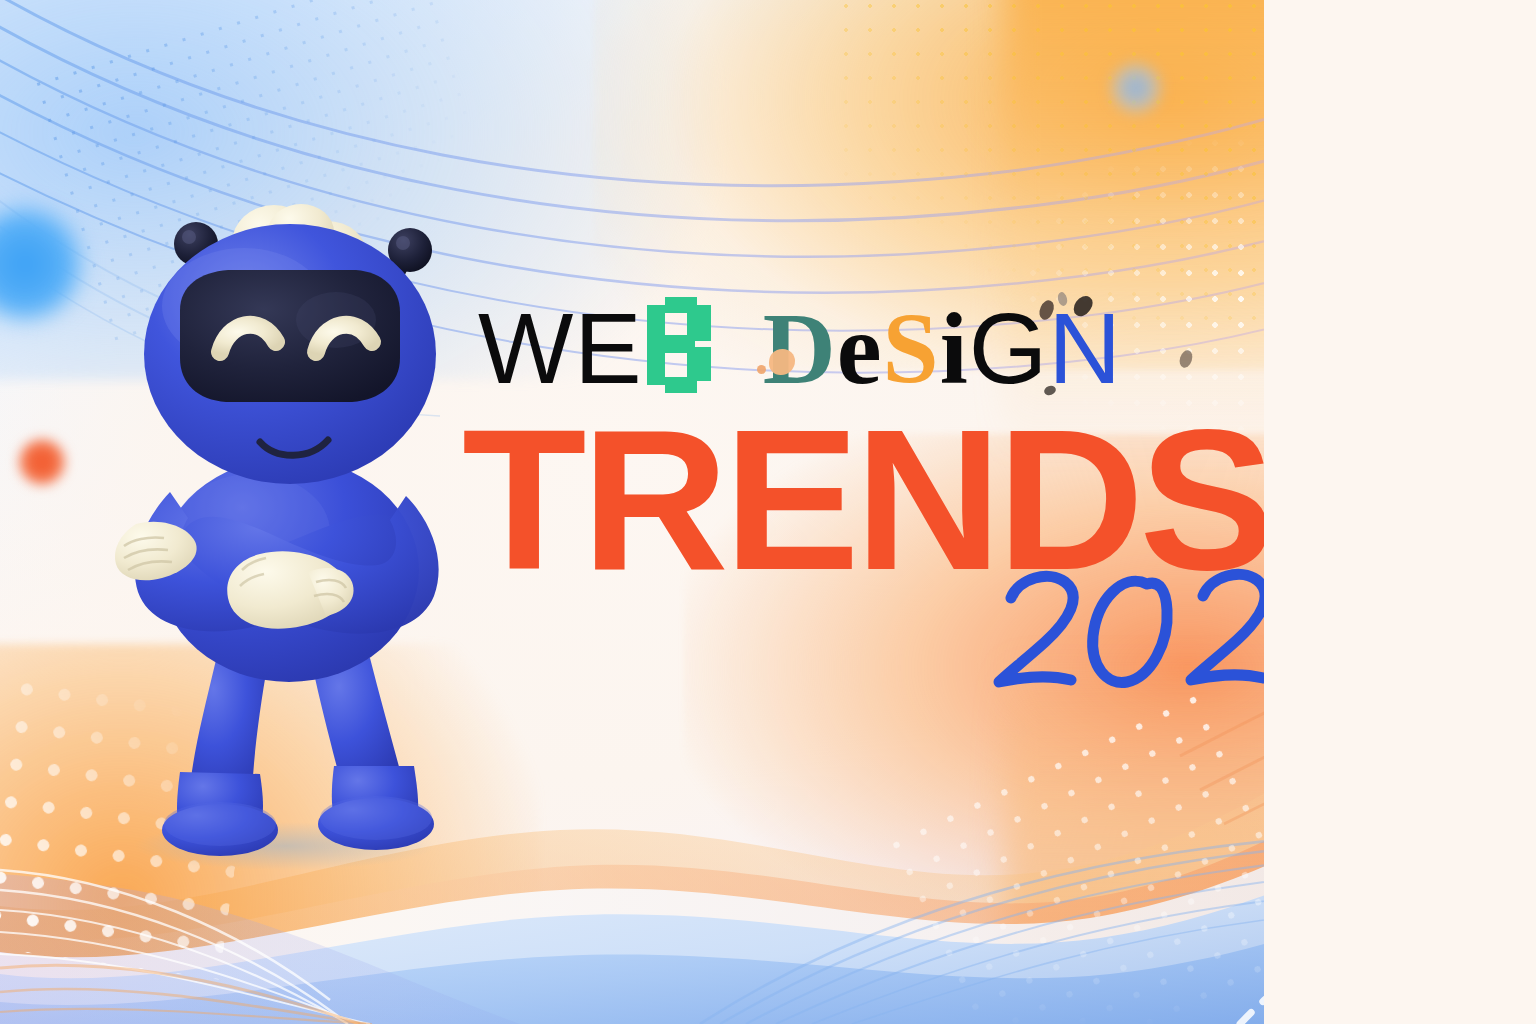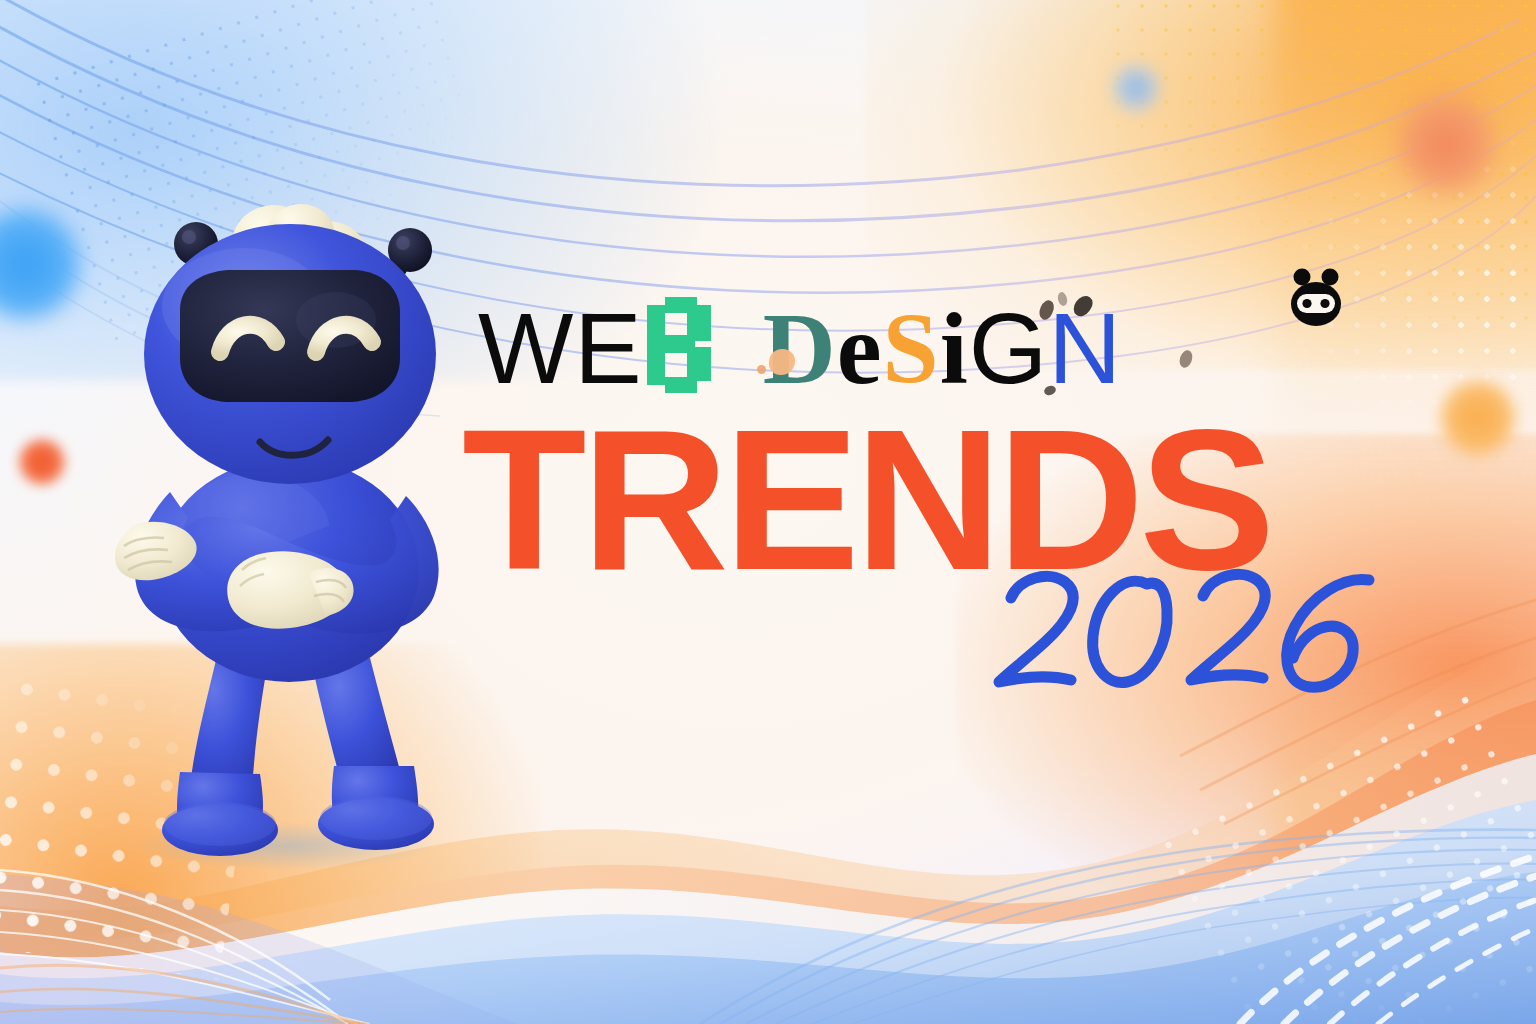--- a/index.html
+++ b/index.html
@@ -4,21 +4,21 @@
 <style>
   * { margin:0; padding:0; box-sizing:border-box; }
   html,body { width:1536px; height:1024px; overflow:hidden; }
   body {
     font-family:"Liberation Sans", sans-serif;
     background:#fdf6f0;
   }
 
   .poster {
     position:relative;
-    width:1536px;
+    width:1264px;
     height:1024px;
     overflow:hidden;
     background:
       radial-gradient(ellipse 900px 700px at 48% 45%, #fdf7f2 0%, #fcf5ef 45%, rgba(252,245,239,0) 75%),
       linear-gradient(160deg, #e8f1fd 0%, #f4f7fc 22%, #fdf6f1 45%, #fdf4ec 62%, #f6f1fb 80%, #e9f0fc 100%);
   }
 
   
   .bg { position:absolute; inset:0; pointer-events:none; }
 

